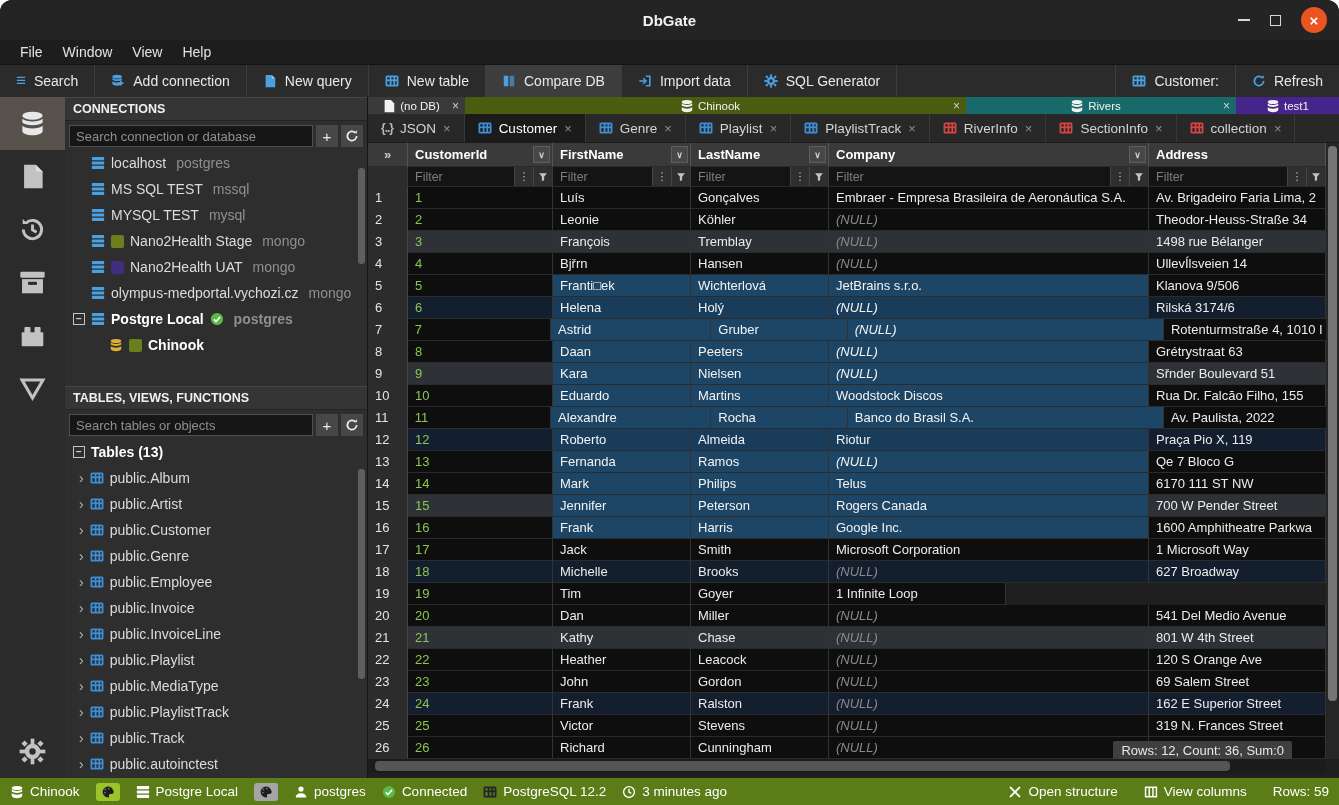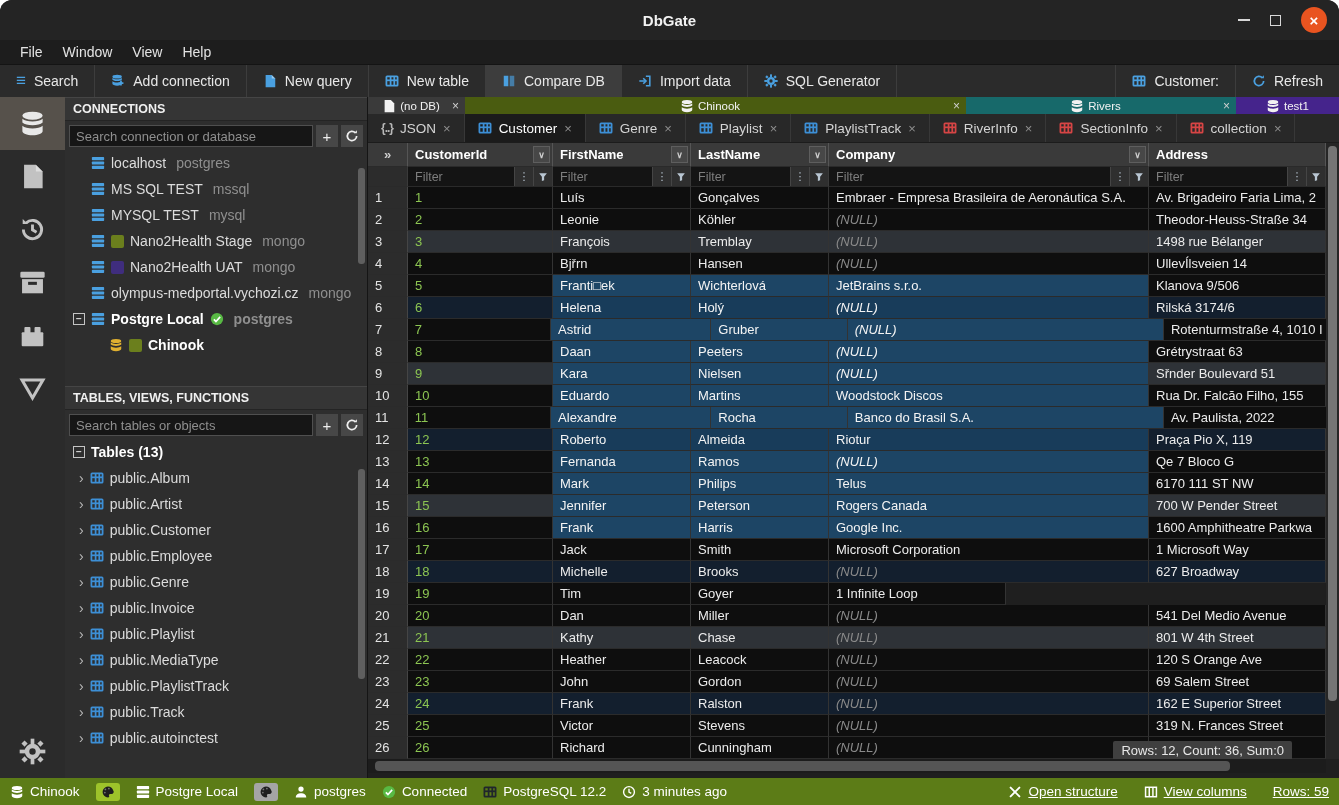--- a/index.html
+++ b/index.html
@@ -124,21 +124,21 @@
                     background:#757575; border-radius:4px; }
   .hscroll { position:absolute; left:0; right:13px; bottom:5px; height:14px; background:#1c1c1c; }
   .hscroll .thumb { position:absolute; left:7px; top:2px; height:10px; width:855px;
                     background:#555; border-radius:4px; }
 
   
   .statusbar { height:27px; background:#5c7c17; display:flex; align-items:center;
                justify-content:space-between; padding:0 10px; color:#fff; font-size:13.5px; }
   .sb-side { display:flex; align-items:center; }
   .sb-item { display:flex; align-items:center; gap:6px; margin-right:16px; white-space:nowrap; }
-  .sb-side.right .sb-item { margin-right:0; margin-left:26px;text-decoration:underline; }
+  .sb-side.right .sb-item { margin-right:0; margin-left:26px; }
   .sb-chipbtn { width:24px; height:18px; border-radius:3px; display:flex;
                 align-items:center; justify-content:center; }
 
   .svgicon { display:inline-flex; align-items:center; justify-content:center; }
   .svgicon svg { width:14px; height:14px; display:block; }
   .glyph { display:inline-flex; align-items:center; justify-content:center; }
   .icon-menu::before { content:"≡"; font-size:17px; color:#4aa0e0; font-weight:bold; }
   .icon-plus::before { content:"+"; font-size:15px; }
 </style>
 </head>
@@ -502,45 +502,57 @@
           <div class="tree-item" style="padding-left:14px">
             <span class="glyph chev"></span>
             <span class="svgicon " style="color:#3d8fd6">
               <svg viewBox="0 0 16 16" fill="none" stroke="currentColor" stroke-width="2">
                 <rect x="1.6" y="2.6" width="12.8" height="10.8" rx="0.8"></rect>
                 <line x1="1.6" y1="7.2" x2="14.4" y2="7.2"></line>
                 <line x1="6.4" y1="2.6" x2="6.4" y2="13.4"></line>
                 <line x1="10.6" y1="2.6" x2="10.6" y2="13.4"></line>
               </svg>
             </span>
-            <span>public.Employee</span>
+            <span>public.Genre</span>
           </div>
           <div class="tree-item" style="padding-left:14px">
             <span class="glyph chev"></span>
             <span class="svgicon " style="color:#3d8fd6">
               <svg viewBox="0 0 16 16" fill="none" stroke="currentColor" stroke-width="2">
                 <rect x="1.6" y="2.6" width="12.8" height="10.8" rx="0.8"></rect>
                 <line x1="1.6" y1="7.2" x2="14.4" y2="7.2"></line>
                 <line x1="6.4" y1="2.6" x2="6.4" y2="13.4"></line>
                 <line x1="10.6" y1="2.6" x2="10.6" y2="13.4"></line>
               </svg>
             </span>
-            <span>public.Genre</span>
+            <span>public.Employee</span>
           </div>
           <div class="tree-item" style="padding-left:14px">
             <span class="glyph chev"></span>
             <span class="svgicon " style="color:#3d8fd6">
               <svg viewBox="0 0 16 16" fill="none" stroke="currentColor" stroke-width="2">
                 <rect x="1.6" y="2.6" width="12.8" height="10.8" rx="0.8"></rect>
                 <line x1="1.6" y1="7.2" x2="14.4" y2="7.2"></line>
                 <line x1="6.4" y1="2.6" x2="6.4" y2="13.4"></line>
                 <line x1="10.6" y1="2.6" x2="10.6" y2="13.4"></line>
               </svg>
             </span>
             <span>public.Invoice</span>
+          </div>
+          <div class="tree-item" style="padding-left:14px">
+            <span class="glyph chev"></span>
+            <span class="svgicon " style="color:#3d8fd6">
+              <svg viewBox="0 0 16 16" fill="none" stroke="currentColor" stroke-width="2">
+                <rect x="1.6" y="2.6" width="12.8" height="10.8" rx="0.8"></rect>
+                <line x1="1.6" y1="7.2" x2="14.4" y2="7.2"></line>
+                <line x1="6.4" y1="2.6" x2="6.4" y2="13.4"></line>
+                <line x1="10.6" y1="2.6" x2="10.6" y2="13.4"></line>
+              </svg>
+            </span>
+            <span>public.InvoiceLine</span>
           </div>
           <div class="tree-item" style="padding-left:14px">
             <span class="glyph chev"></span>
             <span class="svgicon " style="color:#3d8fd6">
               <svg viewBox="0 0 16 16" fill="none" stroke="currentColor" stroke-width="2">
                 <rect x="1.6" y="2.6" width="12.8" height="10.8" rx="0.8"></rect>
                 <line x1="1.6" y1="7.2" x2="14.4" y2="7.2"></line>
                 <line x1="6.4" y1="2.6" x2="6.4" y2="13.4"></line>
                 <line x1="10.6" y1="2.6" x2="10.6" y2="13.4"></line>
               </svg>

